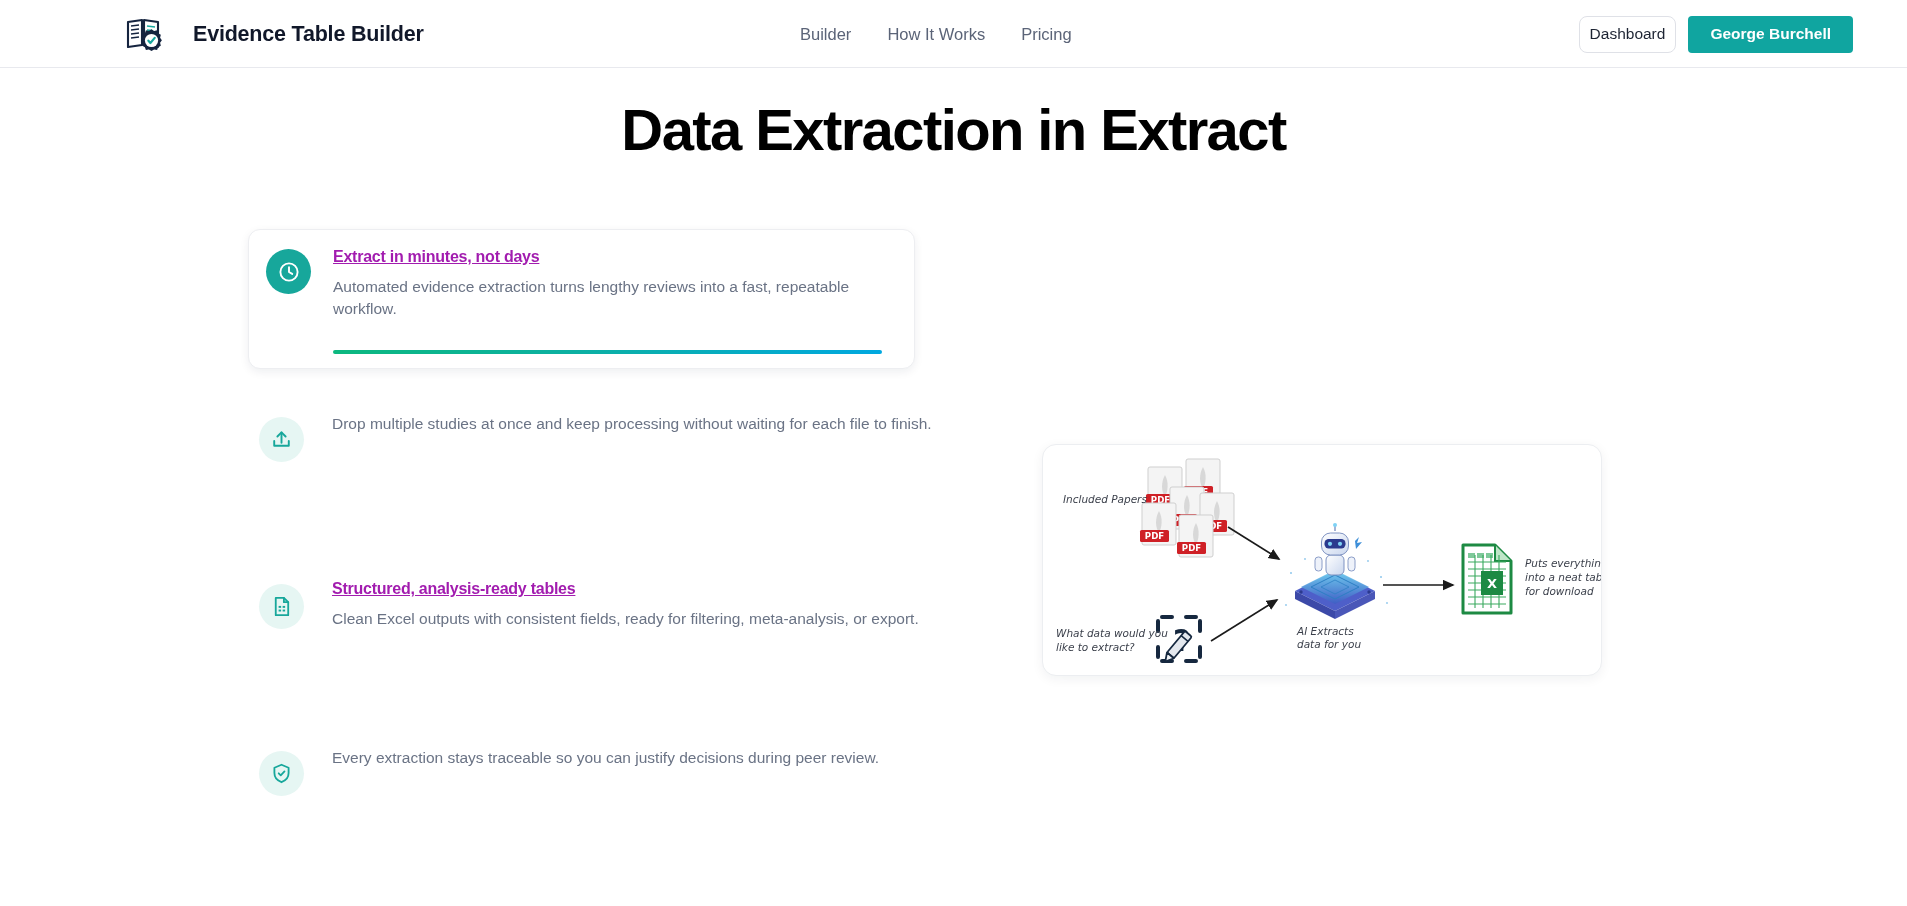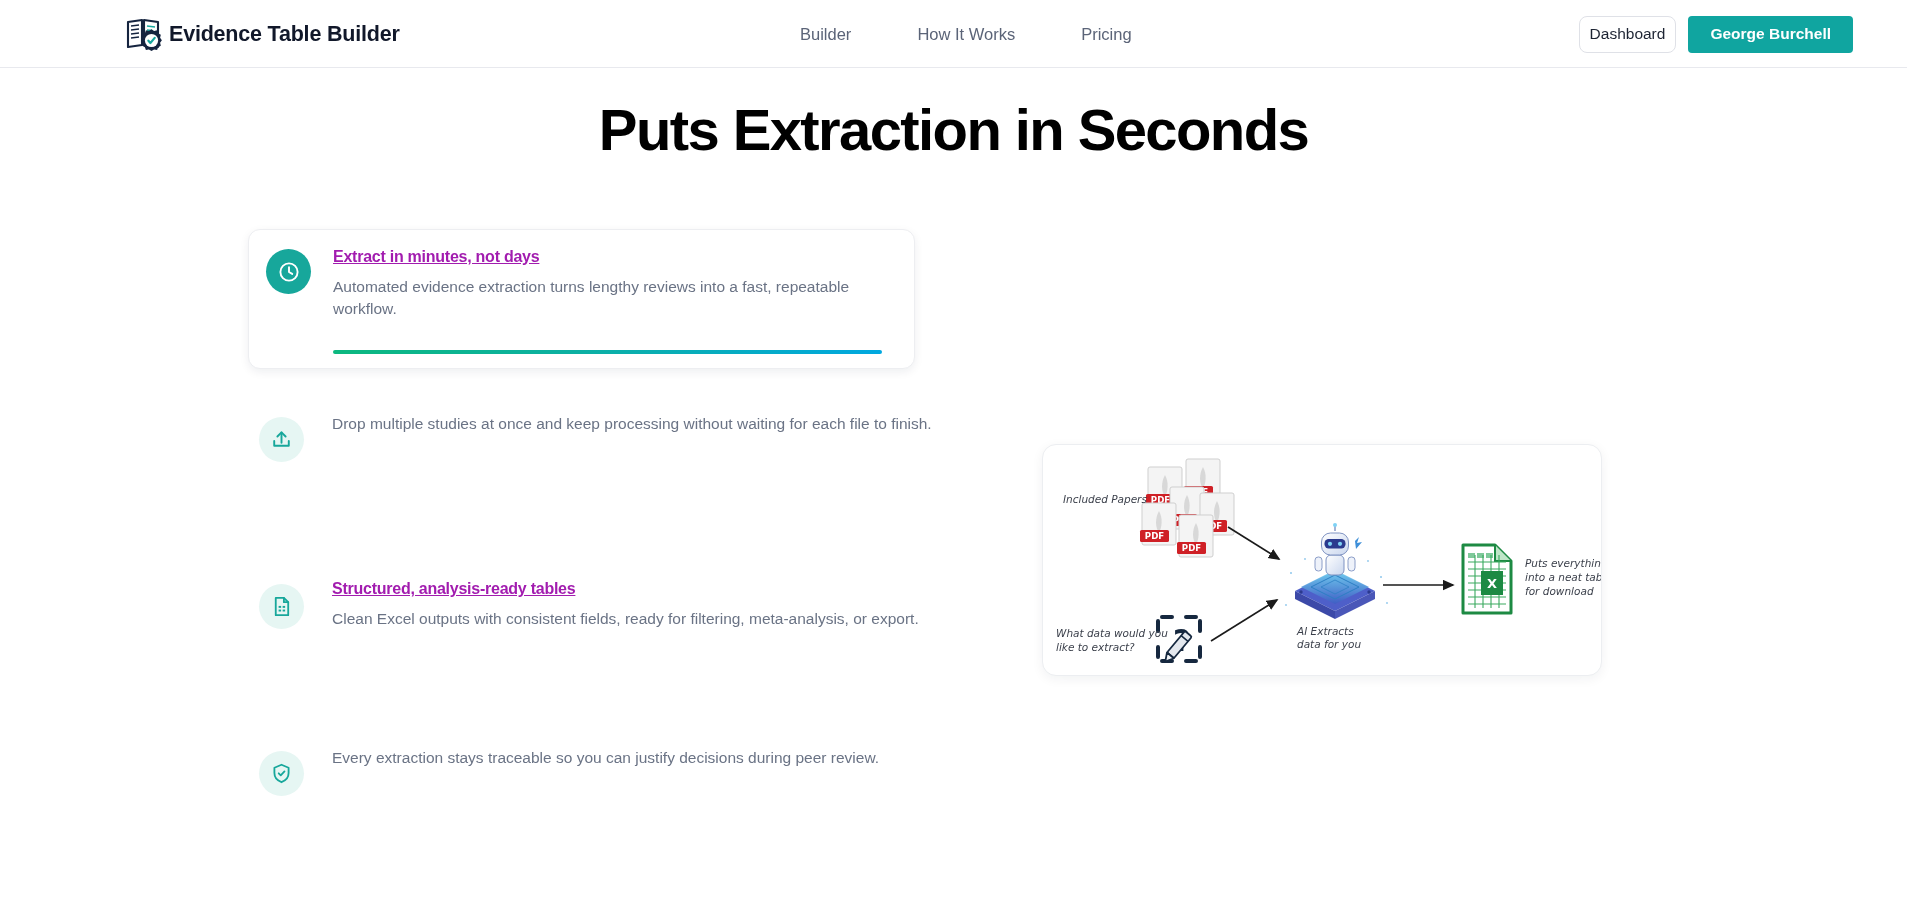--- a/index.html
+++ b/index.html
@@ -13,30 +13,30 @@
   
   .header {
     position: absolute; top: 0; left: 0;
     width: 1907px; height: 68px;
     background: #ffffff;
     border-bottom: 1px solid #e8e9ee;
     display: flex; align-items: center;
   }
   .brand {
     position: absolute; left: 125px; top: 0; height: 68px;
-    display: flex; align-items: center; gap: 4px;
+    display: flex; align-items: center; gap: 28px;
   }
   .brand-logo { width: 40px; height: 40px; display: block; }
   .brand-title {
     font-size: 21.5px; font-weight: bold; color: #11182a;
     letter-spacing: -0.2px; white-space: nowrap;
   }
   .nav {
     position: absolute; left: 800px; top: 0; height: 68px;
-    display: flex; align-items: center; gap: 66px;
+    display: flex; align-items: center; gap: 36px;
   }
   .nav-link {
     font-size: 16.5px; color: #5b6478; white-space: nowrap;
     cursor: pointer; text-decoration: none;
   }
   .header-actions {
     position: absolute; right: 54px; top: 0; height: 68px;
     display: flex; align-items: center; gap: 12px;
   }
   .btn-dashboard {
@@ -161,21 +161,21 @@
     <a class="nav-link">How It Works</a>
     <a class="nav-link">Pricing</a>
   </nav>
 
   <div class="header-actions">
     <button class="btn-dashboard">Dashboard</button>
     <button class="btn-user">George Burchell</button>
   </div>
 </div>
 
-<h1 class="page-title">Puts Extraction in Seconds</h1>
+<h1 class="page-title">Data Extraction in Extract</h1>
 
 <div class="features">
 
   <div class="feature-card">
     <div class="f-icon-wrap">
       <div class="icon-circle-solid">
         <svg width="24" height="24" viewBox="0 0 24 24" fill="none" stroke="#ffffff" stroke-width="1.9" stroke-linecap="round" stroke-linejoin="round">
           <circle cx="12" cy="12" r="8.6"></circle>
           <path d="M12 7.2 L12 12 L15.2 13.9"></path>
         </svg>

